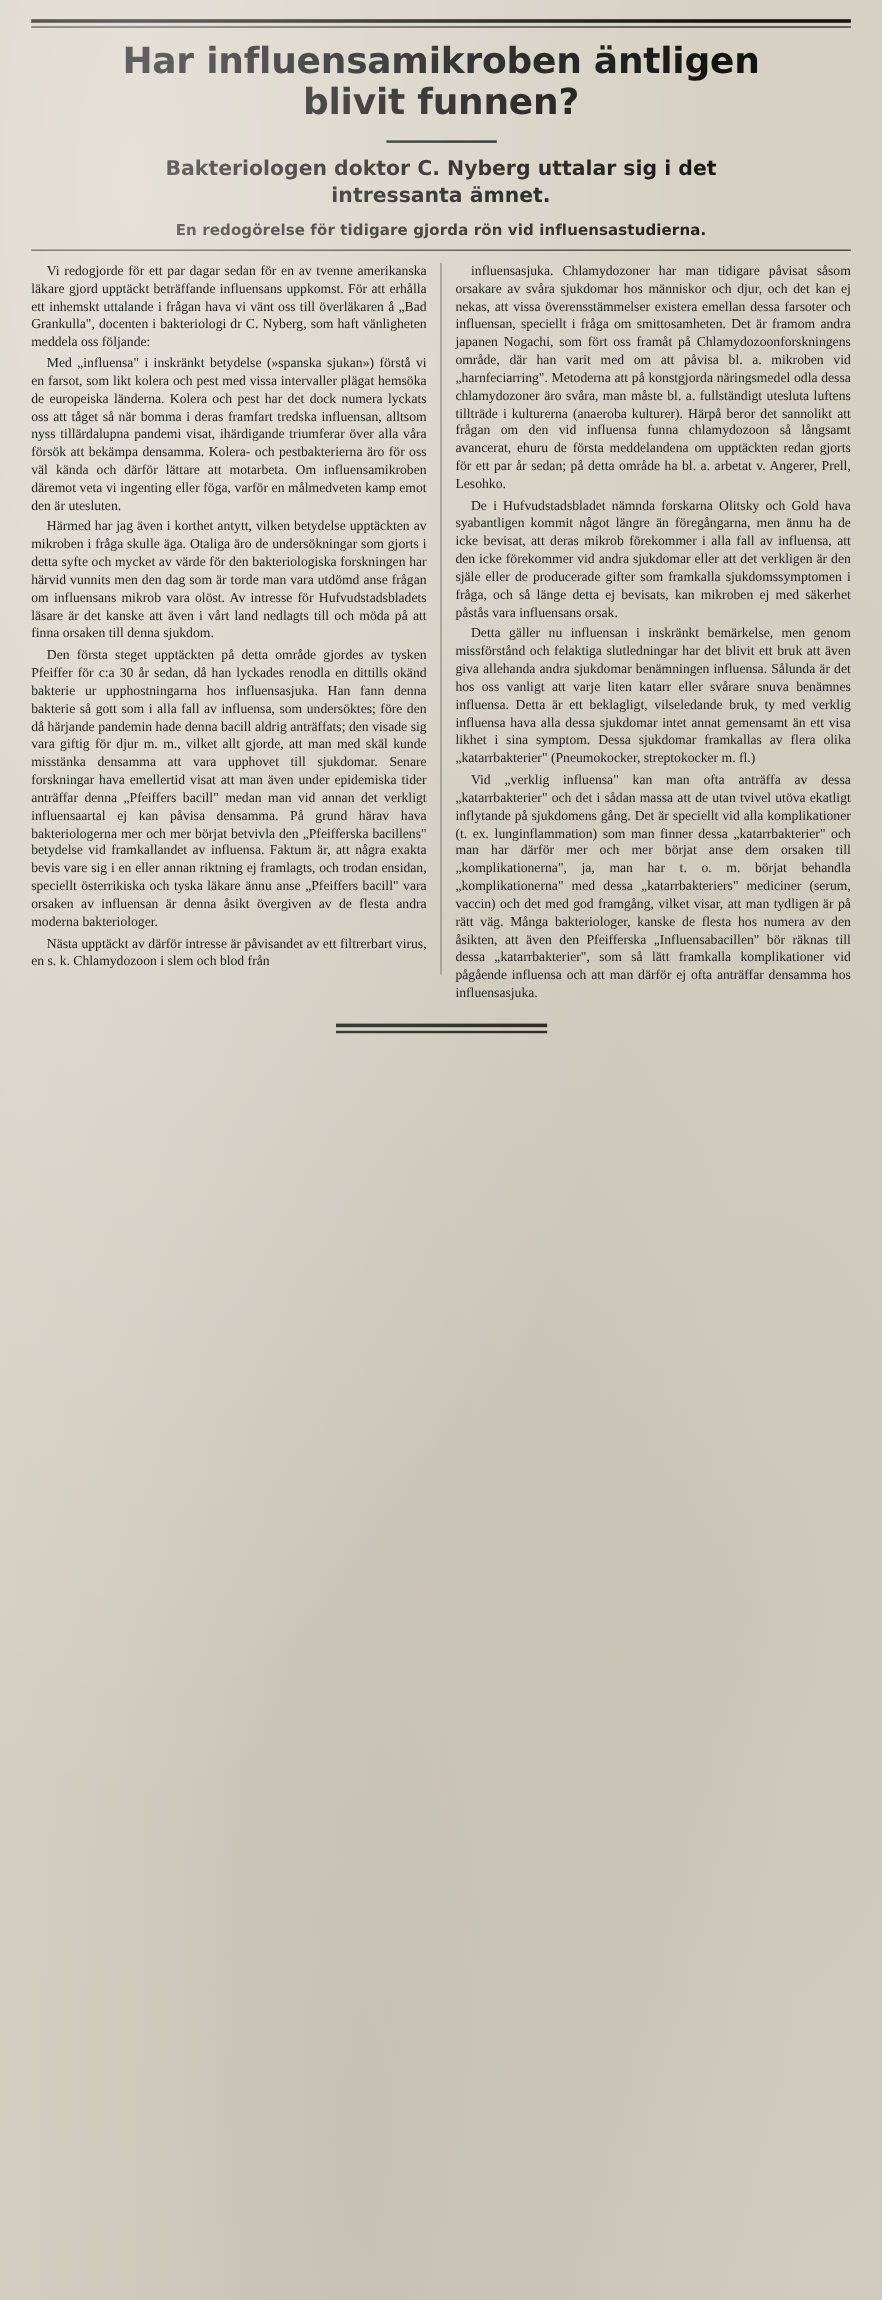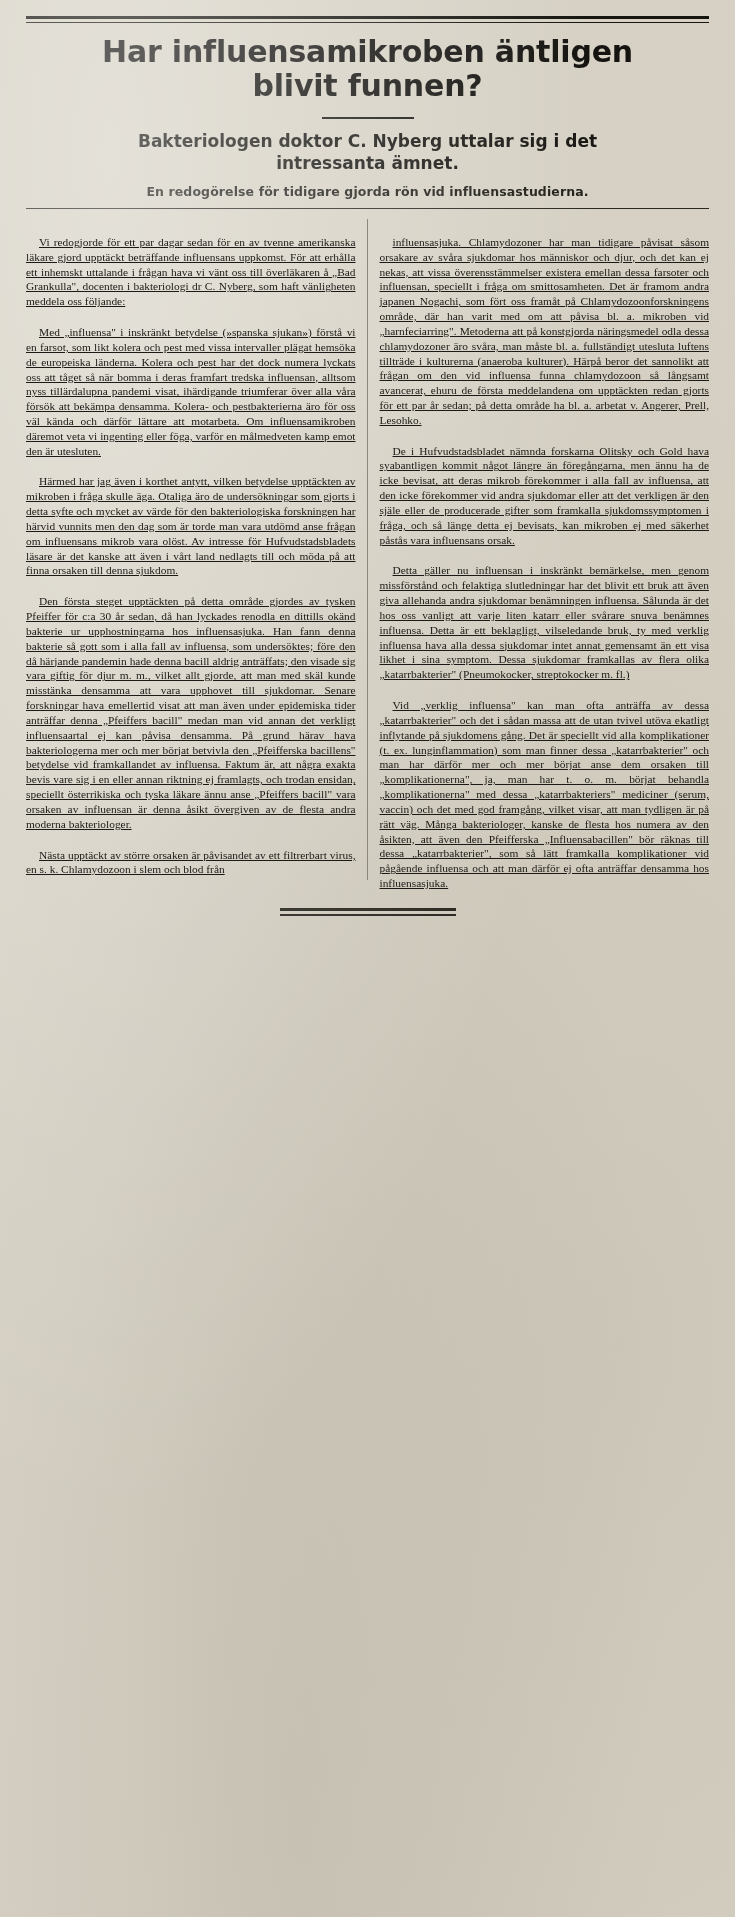--- a/index.html
+++ b/index.html
@@ -90,23 +90,22 @@
     box-sizing: border-box;
     font-size: 11.4px;
     line-height: 1.30;
     text-align: justify;
     color: #1b1a16;
     hyphens: auto;
   }
   .col.left { padding-right: 11px; border-right: 1px solid #8d877a; }
   .col.right { padding-left: 12px; }
   .col p {
-    margin: 16px 0 3px 0;
+    margin: 0 0 3px 0;
     text-indent: 13px;
-    text-decoration: underline;
   }
   .col p.first { text-indent: 13px; }
   .bottom-rule {
     width: 176px;
     height: 0;
     margin: 14px auto 0 auto;
     border-top: 3px solid #15140f;
     border-bottom: 2px solid #15140f;
     height: 3px;
   }
@@ -135,21 +134,21 @@
   <div class="kicker">En redogörelse för tidigare gjorda rön vid influensastudierna.</div>
 
   <hr class="hr-thin">
 
   <div class="columns">
     <div class="col left">
       <p class="first">Vi redogjorde för ett par dagar sedan för en av tvenne amerikanska läkare gjord upptäckt beträffande influensans uppkomst. För att erhålla ett inhemskt uttalande i frågan hava vi vänt oss till överläkaren å „Bad Grankulla", docenten i bakteriologi dr C. Nyberg, som haft vänligheten meddela oss följande:</p>
       <p>Med „influensa" i inskränkt betydelse (»spanska sjukan») förstå vi en farsot, som likt kolera och pest med vissa intervaller plägat hemsöka de europeiska länderna. Kolera och pest har det dock numera lyckats oss att tåget så när bomma i deras framfart tredska influensan, alltsom nyss tillärdalupna pandemi visat, ihärdigande triumferar över alla våra försök att bekämpa densamma. Kolera- och pestbakterierna äro för oss väl kända och därför lättare att motarbeta. Om influensamikroben däremot veta vi ingenting eller föga, varför en målmedveten kamp emot den är utesluten.</p>
       <p>Härmed har jag även i korthet antytt, vilken betydelse upptäckten av mikroben i fråga skulle äga. Otaliga äro de undersökningar som gjorts i detta syfte och mycket av värde för den bakteriologiska forskningen har härvid vunnits men den dag som är torde man vara utdömd anse frågan om influensans mikrob vara olöst. Av intresse för Hufvudstadsbladets läsare är det kanske att även i vårt land nedlagts till och möda på att finna orsaken till denna sjukdom.</p>
       <p>Den första steget upptäckten på detta område gjordes av tysken Pfeiffer för c:a 30 år sedan, då han lyckades renodla en dittills okänd bakterie ur upphostningarna hos influensasjuka. Han fann denna bakterie så gott som i alla fall av influensa, som undersöktes; före den då härjande pandemin hade denna bacill aldrig anträffats; den visade sig vara giftig för djur m. m., vilket allt gjorde, att man med skäl kunde misstänka densamma att vara upphovet till sjukdomar. Senare forskningar hava emellertid visat att man även under epidemiska tider anträffar denna „Pfeiffers bacill" medan man vid annan det verkligt influensaartal ej kan påvisa densamma. På grund härav hava bakteriologerna mer och mer börjat betvivla den „Pfeifferska bacillens" betydelse vid framkallandet av influensa. Faktum är, att några exakta bevis vare sig i en eller annan riktning ej framlagts, och trodan ensidan, speciellt österrikiska och tyska läkare ännu anse „Pfeiffers bacill" vara orsaken av influensan är denna åsikt övergiven av de flesta andra moderna bakteriologer.</p>
-      <p>Nästa upptäckt av större orsaken är påvisandet av ett filtrerbart virus, en s. k. Chlamydozoon i slem och blod från</p>
+      <p>Nästa upptäckt av därför intresse är påvisandet av ett filtrerbart virus, en s. k. Chlamydozoon i slem och blod från</p>
     </div>
     <div class="col right">
       <p class="first">influensasjuka. Chlamydozoner har man tidigare påvisat såsom orsakare av svåra sjukdomar hos människor och djur, och det kan ej nekas, att vissa överensstämmelser existera emellan dessa farsoter och influensan, speciellt i fråga om smittosamheten. Det är framom andra japanen Nogachi, som fört oss framåt på Chlamydozoonforskningens område, där han varit med om att påvisa bl. a. mikroben vid „harnfeciarring". Metoderna att på konstgjorda näringsmedel odla dessa chlamydozoner äro svåra, man måste bl. a. fullständigt utesluta luftens tillträde i kulturerna (anaeroba kulturer). Härpå beror det sannolikt att frågan om den vid influensa funna chlamydozoon så långsamt avancerat, ehuru de första meddelandena om upptäckten redan gjorts för ett par år sedan; på detta område ha bl. a. arbetat v. Angerer, Prell, Lesohko.</p>
       <p>De i Hufvudstadsbladet nämnda forskarna Olitsky och Gold hava syabantligen kommit något längre än föregångarna, men ännu ha de icke bevisat, att deras mikrob förekommer i alla fall av influensa, att den icke förekommer vid andra sjukdomar eller att det verkligen är den själe eller de producerade gifter som framkalla sjukdomssymptomen i fråga, och så länge detta ej bevisats, kan mikroben ej med säkerhet påstås vara influensans orsak.</p>
       <p>Detta gäller nu influensan i inskränkt bemärkelse, men genom missförstånd och felaktiga slutledningar har det blivit ett bruk att även giva allehanda andra sjukdomar benämningen influensa. Sålunda är det hos oss vanligt att varje liten katarr eller svårare snuva benämnes influensa. Detta är ett beklagligt, vilseledande bruk, ty med verklig influensa hava alla dessa sjukdomar intet annat gemensamt än ett visa likhet i sina symptom. Dessa sjukdomar framkallas av flera olika „katarrbakterier" (Pneumokocker, streptokocker m. fl.)</p>
       <p>Vid „verklig influensa" kan man ofta anträffa av dessa „katarrbakterier" och det i sådan massa att de utan tvivel utöva ekatligt inflytande på sjukdomens gång. Det är speciellt vid alla komplikationer (t. ex. lunginflammation) som man finner dessa „katarrbakterier" och man har därför mer och mer börjat anse dem orsaken till „komplikationerna", ja, man har t. o. m. börjat behandla „komplikationerna" med dessa „katarrbakteriers" mediciner (serum, vaccin) och det med god framgång, vilket visar, att man tydligen är på rätt väg. Många bakteriologer, kanske de flesta hos numera av den åsikten, att även den Pfeifferska „Influensabacillen" bör räknas till dessa „katarrbakterier", som så lätt framkalla komplikationer vid pågående influensa och att man därför ej ofta anträffar densamma hos influensasjuka.</p>
     </div>
   </div>
 
   <div class="bottom-rule"></div>

